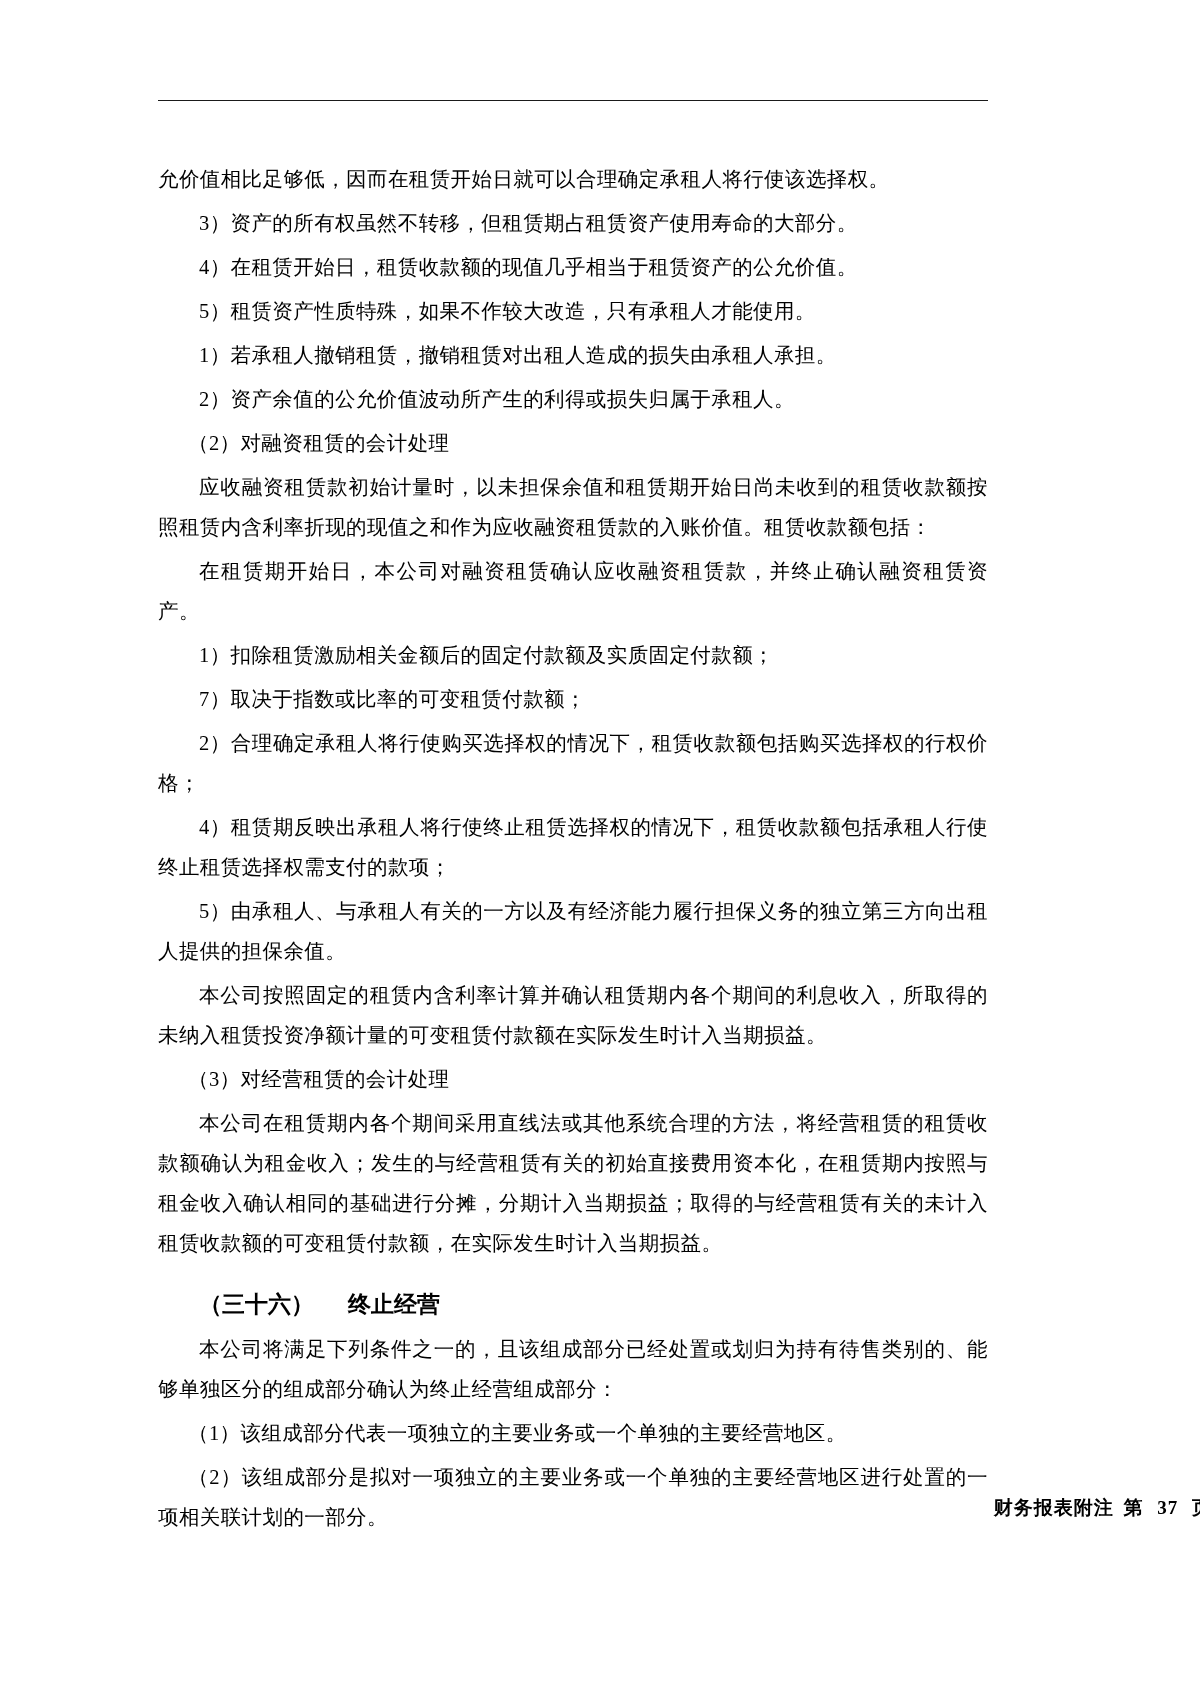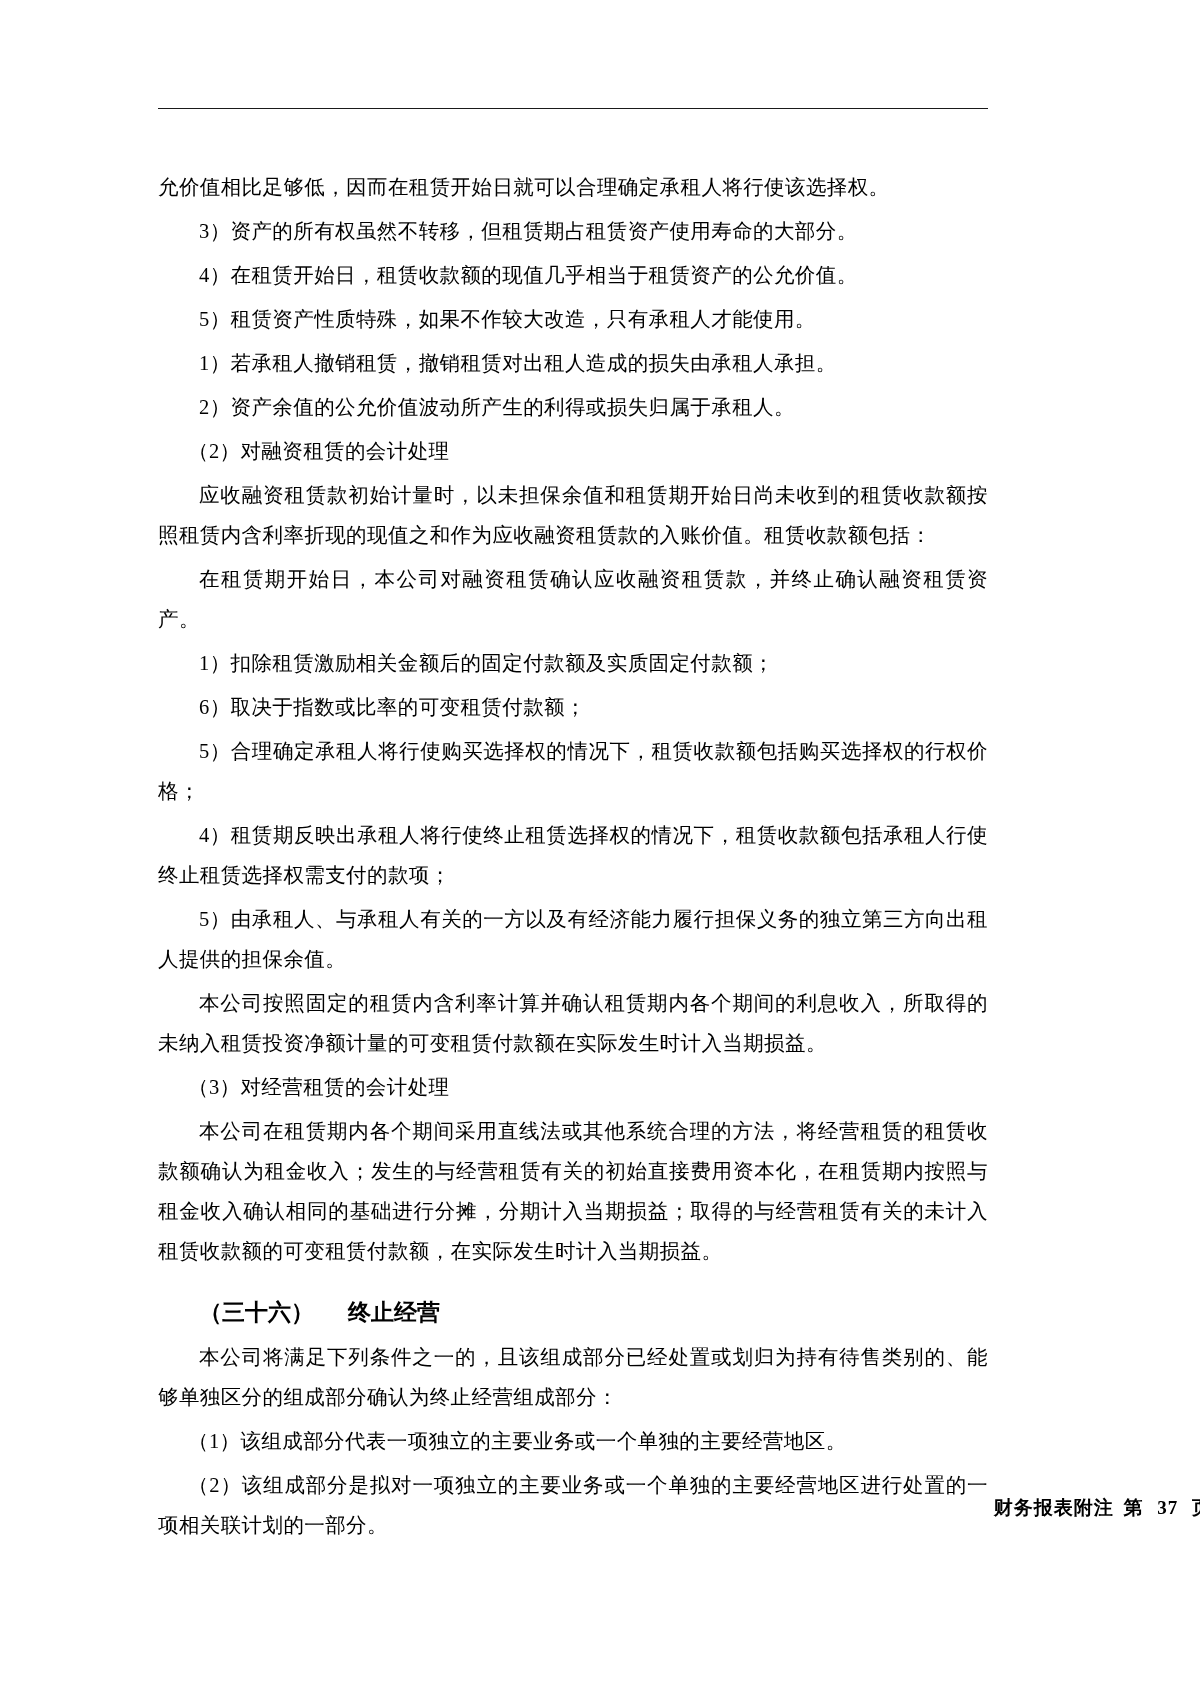--- a/index.html
+++ b/index.html
@@ -13,21 +13,21 @@
     height: 1697px;
     margin: 0 auto;
     background: #ffffff;
     box-sizing: border-box;
     font-family: "Liberation Serif", "DejaVu Serif", serif;
     color: #000000;
   }
   .content {
     position: absolute;
     left: 158px;
-    top: 108px;
+    top: 100px;
     width: 830px;
   }
   .top-rule {
     width: 100%;
     height: 0;
     border-top: 1.5px solid #1a1a1a;
     margin-bottom: 58px;
   }
   p {
     margin: 0 0 4px 0;
@@ -85,22 +85,22 @@
     <p class="flush">允价值相比足够低，因而在租赁开始日就可以合理确定承租人将行使该选择权。</p>
     <p class="indent1">3）资产的所有权虽然不转移，但租赁期占租赁资产使用寿命的大部分。</p>
     <p class="indent1">4）在租赁开始日，租赁收款额的现值几乎相当于租赁资产的公允价值。</p>
     <p class="indent1">5）租赁资产性质特殊，如果不作较大改造，只有承租人才能使用。</p>
     <p class="indent1">1）若承租人撤销租赁，撤销租赁对出租人造成的损失由承租人承担。</p>
     <p class="indent1">2）资产余值的公允价值波动所产生的利得或损失归属于承租人。</p>
     <p class="indent-paren">（2）对融资租赁的会计处理</p>
     <p class="indent1">应收融资租赁款初始计量时，以未担保余值和租赁期开始日尚未收到的租赁收款额按照租赁内含利率折现的现值之和作为应收融资租赁款的入账价值。租赁收款额包括：</p>
     <p class="indent1">在租赁期开始日，本公司对融资租赁确认应收融资租赁款，并终止确认融资租赁资产。</p>
     <p class="indent1">1）扣除租赁激励相关金额后的固定付款额及实质固定付款额；</p>
-    <p class="indent1">6）取决于指数或比率的可变租赁付款额；</p>
-    <p class="indent1">5）合理确定承租人将行使购买选择权的情况下，租赁收款额包括购买选择权的行权价格；</p>
+    <p class="indent1">7）取决于指数或比率的可变租赁付款额；</p>
+    <p class="indent1">2）合理确定承租人将行使购买选择权的情况下，租赁收款额包括购买选择权的行权价格；</p>
     <p class="indent1">4）租赁期反映出承租人将行使终止租赁选择权的情况下，租赁收款额包括承租人行使终止租赁选择权需支付的款项；</p>
     <p class="indent1">5）由承租人、与承租人有关的一方以及有经济能力履行担保义务的独立第三方向出租人提供的担保余值。</p>
     <p class="indent1">本公司按照固定的租赁内含利率计算并确认租赁期内各个期间的利息收入，所取得的未纳入租赁投资净额计量的可变租赁付款额在实际发生时计入当期损益。</p>
     <p class="indent-paren">（3）对经营租赁的会计处理</p>
     <p class="indent1">本公司在租赁期内各个期间采用直线法或其他系统合理的方法，将经营租赁的租赁收款额确认为租金收入；发生的与经营租赁有关的初始直接费用资本化，在租赁期内按照与租金收入确认相同的基础进行分摊，分期计入当期损益；取得的与经营租赁有关的未计入租赁收款额的可变租赁付款额，在实际发生时计入当期损益。</p>
 
     <div class="section-head">
       <span>（三十六）</span><span class="gap"></span><span>终止经营</span>
     </div>
 

